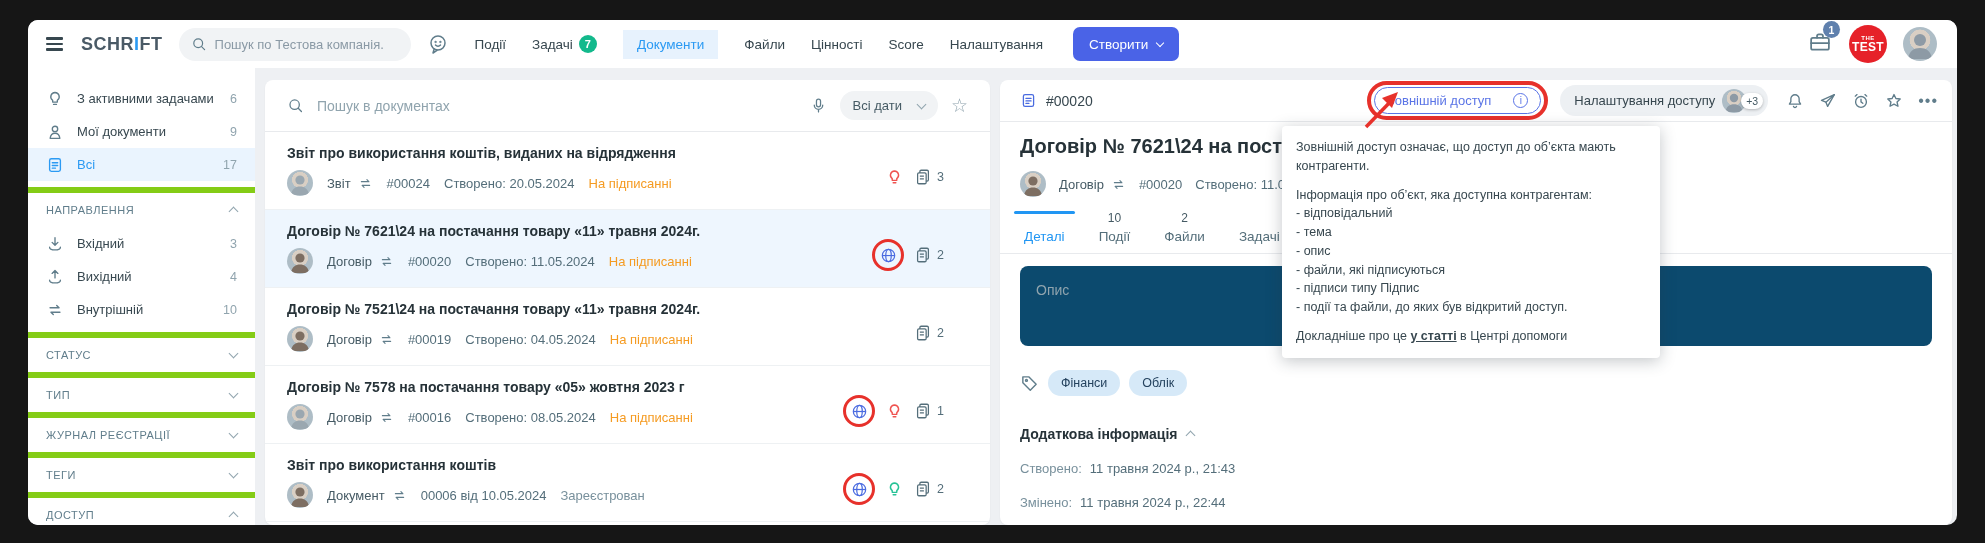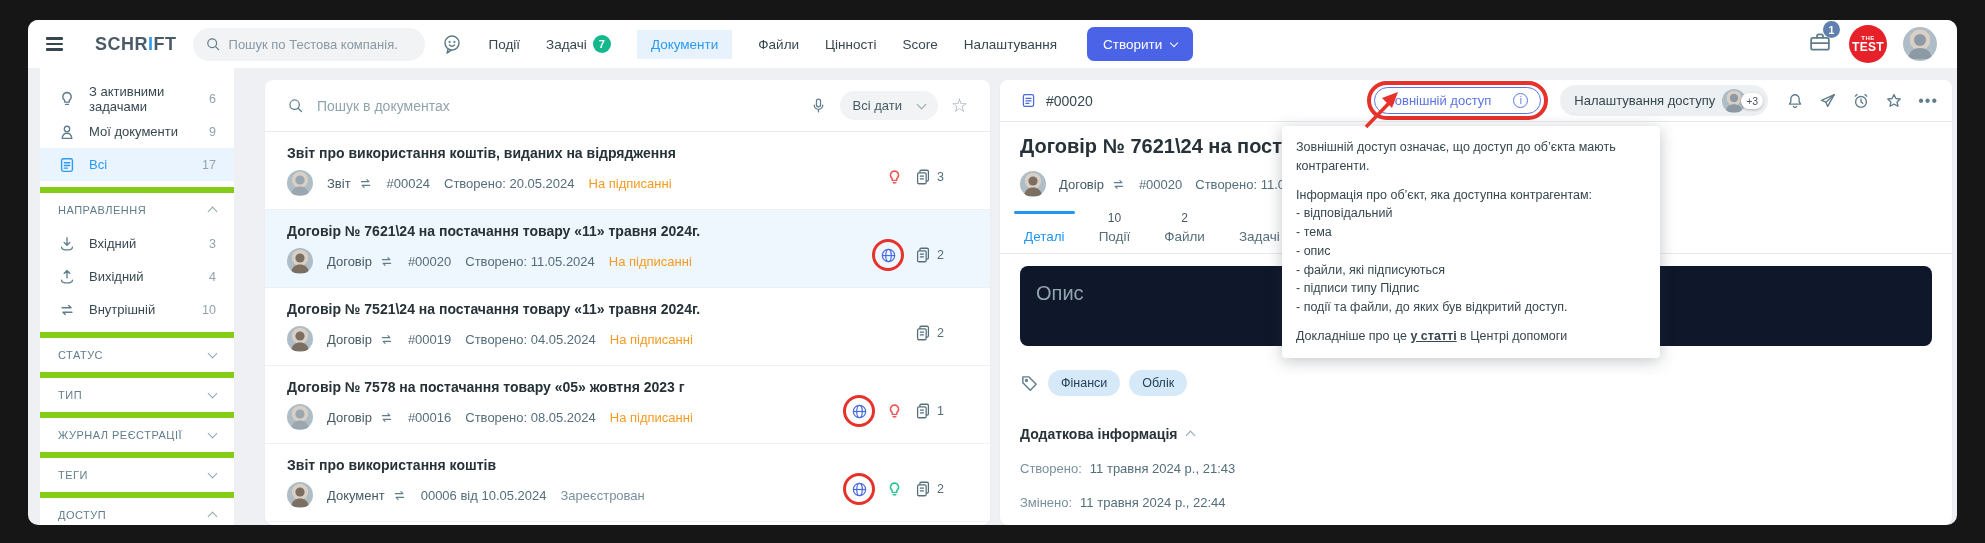--- a/index.html
+++ b/index.html
@@ -7,21 +7,21 @@
   body { background:#161616; position:relative; overflow:hidden;
          font-family:"Liberation Sans", sans-serif; }
   .app { position:absolute; left:28px; top:20px; width:1929px; height:505px;
          background:#eef0f3; border-radius:10px; overflow:hidden; }
 
   
   .navbar { position:absolute; left:0; top:0; width:100%; height:48px; background:#fff;
             display:flex; align-items:center; padding:0 20px 0 18px; gap:16px; }
   .burger { display:flex; flex-direction:column; gap:3px; cursor:pointer; }
   .burger i { display:block; width:17px; height:2.4px; background:#37474f; border-radius:1px; }
-  .logo { font-size:18px; font-weight:bold; letter-spacing:.5px; color:#4a5a66; margin-left:16px; }
+  .logo { font-size:18px; font-weight:bold; letter-spacing:.5px; color:#4a5a66; margin-left:2px; }
   .logo .blue { color:#2b9af3; }
   .nav-search { width:232px; height:33px; background:#f1f3f5; border-radius:17px;
                 display:flex; align-items:center; padding:0 12px; gap:8px; }
   .nav-search input { border:none; outline:none; background:transparent; flex:1;
                       font-size:13px; color:#37474f; font-family:inherit; }
   .nav-search input::placeholder { color:#8a99a5; }
   .ic { fill:none; stroke:#607d8b; stroke-width:1.5; stroke-linecap:round; stroke-linejoin:round; }
   .nav-links { display:flex; align-items:center; gap:26px; margin-left:10px; }
   .nav-link { font-size:13.5px; color:#37474f; cursor:pointer; display:flex; align-items:center; gap:6px; white-space:nowrap; }
   .nav-link.active { background:#e7f2fd; color:#2b9af3; padding:7px 14px; border-radius:0; }
@@ -43,21 +43,21 @@
               display:flex; flex-direction:column; align-items:center; justify-content:center;
               line-height:1; cursor:pointer; }
   .ws-badge .l1 { font-size:6px; font-weight:bold; letter-spacing:.5px; }
   .ws-badge .l2 { font-size:12px; font-weight:bold; letter-spacing:.3px; }
   .avatar { border-radius:50%; background:radial-gradient(circle at 50% 38%, #d9cfc4 0 38%, #aebdc6 39% 100%);
             overflow:hidden; flex:none; position:relative; }
   .avatar svg { position:absolute; left:0; top:0; width:100%; height:100%; }
   .av-34 { width:34px; height:34px; } .av-26 { width:26px; height:26px; } .av-24 { width:24px; height:24px; }
 
   
-  .sidebar { position:absolute; left:12px; top:48px; width:194px; bottom:0; background:#fff; padding-top:14px; }
+  .sidebar { position:absolute; left:0; top:48px; width:227px; bottom:0; background:#fff; padding-top:14px; }
   .side-item { height:33px; display:flex; align-items:center; padding:0 18px; gap:13px; cursor:pointer; }
   .side-item .lbl { flex:1; font-size:13px; color:#37474f; }
   .side-item .cnt { font-size:12.5px; color:#90a4ae; }
   .side-item.active { background:#eaf4fe; }
   .side-item.active .lbl { color:#2b9af3; }
   .side-item.active .ic { stroke:#2b9af3; }
   .side-sec { height:40px; display:flex; align-items:center; justify-content:space-between;
               padding:0 18px; border-top:6px solid #84cc16; margin-top:6px; cursor:pointer; }
   .side-sec .sl { font-size:11px; letter-spacing:.5px; color:#607d8b; }
   .side-sec.tight { margin-top:0; }
@@ -111,22 +111,22 @@
   .det-title { margin:13px 20px 0; font-size:20px; font-weight:bold; color:#263238; white-space:nowrap; }
   .det-meta { margin:13px 20px 0; display:flex; align-items:center; gap:13px; white-space:nowrap; }
   .badge-status { border:1px solid #f5ab3d; color:#f59b22; border-radius:14px; padding:4px 11px; font-size:12.5px; }
   .tabs { margin-top:14px; padding:0 12px; display:flex; gap:10px; border-bottom:1px solid #e8eaed; }
   .tab { padding:0 12px 9px; text-align:center; position:relative; cursor:pointer; }
   .tab .tcnt { height:18px; font-size:12px; color:#455a64; }
   .tab .tlbl { font-size:13.5px; color:#546e7a; }
   .tab.active .tlbl { color:#2196f3; }
   .tab.active::before { content:""; position:absolute; left:2px; right:2px; top:0; height:3px;
                         background:#2196f3; border-radius:2px; }
-  .desc-box { margin:12px 20px 0; height:80px; background:#0f172a; border-radius:8px;
-              padding:16px; font-size:20px; color:#90a4ae; cursor:text; }
+  .desc-box { margin:12px 20px 0; height:80px; background:#0c4a6e; border-radius:8px;
+              padding:16px; font-size:14px; color:#90a4ae; cursor:text; }
   .tags-row { margin:24px 20px 0; display:flex; align-items:center; gap:9px; }
   .tag-chip { background:#d6e9f8; color:#24425e; font-size:12.5px; padding:6px 13px; border-radius:14px; cursor:pointer; }
   .add-info { margin:30px 20px 0; font-size:14px; font-weight:bold; color:#263238;
               display:flex; align-items:center; gap:10px; cursor:pointer; }
   .meta-line { margin:19px 20px 0; font-size:13px; }
   .meta-line .ml { color:#78909c; margin-right:8px; }
   .meta-line .mv { color:#546e7a; }
 
   
   .tooltip { position:absolute; left:282px; top:46px; width:378px; background:#fff; border-radius:4px;

